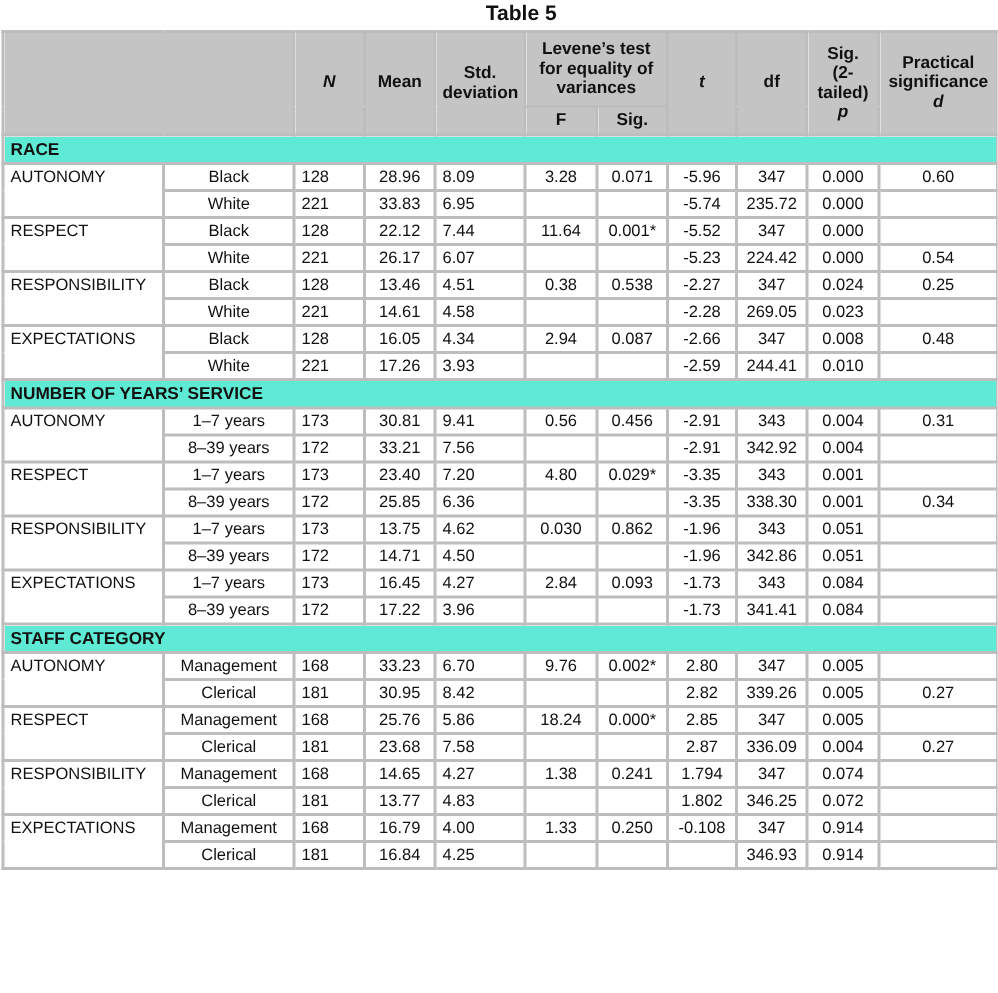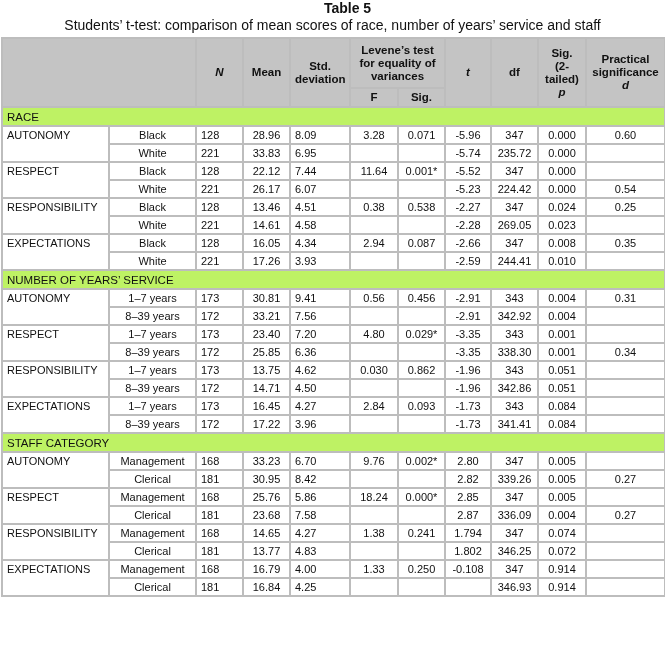--- a/index.html
+++ b/index.html
@@ -3,33 +3,32 @@
 <meta charset="utf-8">
 <style>
   html, body { margin: 0; padding: 0; background: #ffffff; }
   body { width: 665px; height: 662px; overflow: hidden; font-family: "Liberation Sans", sans-serif; color: #111; }
   .title { text-align: center; font-weight: bold; font-size: 14px; line-height: 16px; padding-top: 0px; padding-left: 30px; }
   .subtitle { text-align: center; font-size: 14px; line-height: 16px; margin: 1px 0 4px 0; }
   table { border-collapse: collapse; table-layout: fixed; width: 663px; margin-left: 1px; font-size: 11px; }
   td, th { border: 2px solid #bdbdbd; padding: 0 4px; height: 16px; line-height: 16px; overflow: hidden; white-space: nowrap; }
   thead th { background: #c4c4c4; font-weight: bold; text-align: center; line-height: 13px; white-space: normal; font-size: 11.5px; }
   thead th.sub { height: 17px; }
-  tr.section td { background: #bef264; font-weight: normal; text-align: left; font-size: 11.5px; height: 17px; }
+  tr.section td { background: #5eead4; font-weight: bold; text-align: left; font-size: 11.5px; height: 17px; }
   td.grp { text-align: left; vertical-align: top; }
   td.lvl { text-align: center; }
   td.num { text-align: center; }
   td.r { text-align: left; padding-right: 0; }
   .ital { font-style: italic; }
 </style>
 </head>
 <body>
 
 <div class="title">Table 5</div>
 <div class="subtitle">
-  <div>Students’ t-test: comparison of mean scores of race, number of years’ service and staff</div>
 </div>
 
 <table>
   <colgroup>
     <col style="width:107px">
       <col style="width:87px">
       <col style="width:47px">
       <col style="width:47px">
     <col style="width:60px">
       <col style="width:48px">
@@ -145,21 +144,21 @@
         <td class="grp" rowspan="2">EXPECTATIONS</td>
         <td class="lvl">Black</td>
         <td class="r">128</td>
         <td class="num">16.05</td>
         <td class="r">4.34</td>
         <td class="num">2.94</td>
         <td class="num">0.087</td>
         <td class="lvl">-2.66</td>
         <td class="num">347</td>
         <td class="num">0.008</td>
-        <td class="num">0.35</td>
+        <td class="num">0.48</td>
       </tr>
       <tr>
         <td class="lvl">White</td>
         <td class="r">221</td>
         <td class="num">17.26</td>
         <td class="r">3.93</td>
         <td class="num"></td>
         <td class="num"></td>
         <td class="lvl">-2.59</td>
         <td class="num">244.41</td>

